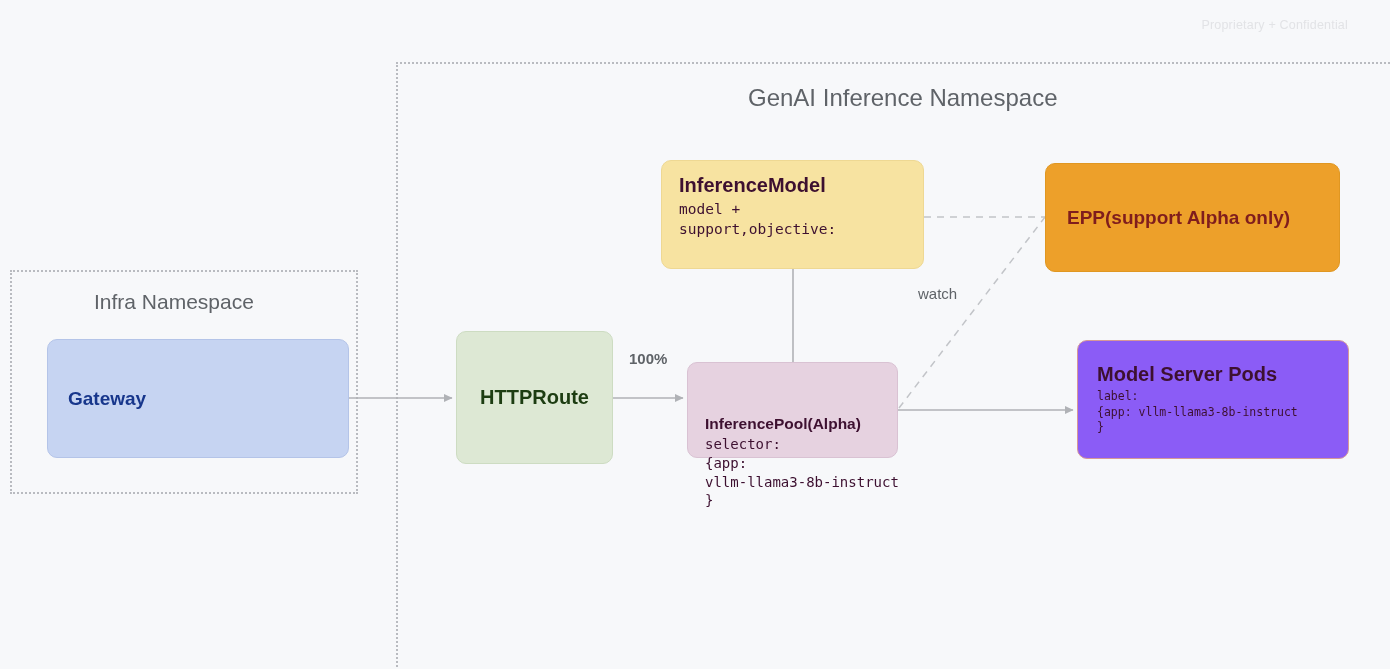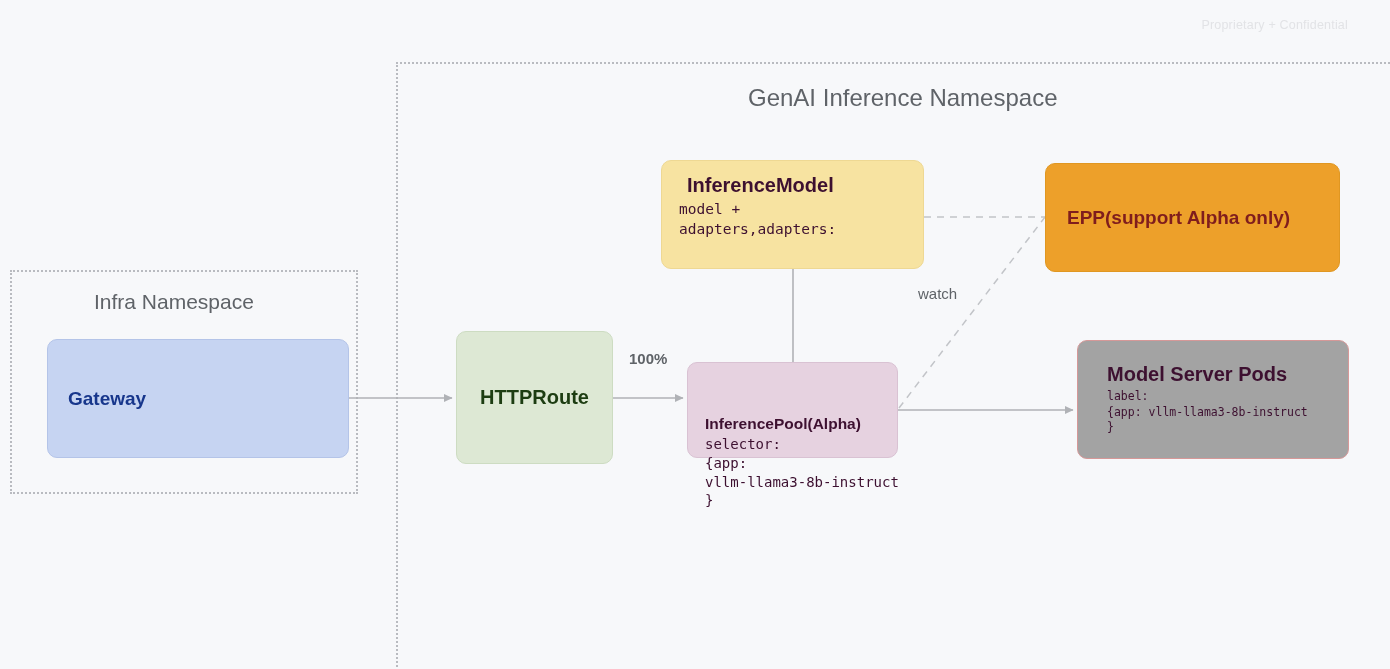--- a/index.html
+++ b/index.html
@@ -121,21 +121,20 @@
     width: 263px;
     height: 109px;
     background: #f7e3a1;
     border: 1px solid #eed893;
     padding: 13px 0 0 17px;
   }
   .n-inferencemodel .title {
     font-size: 20px;
     color: #3d1030;
     margin-bottom: 3px;
-    margin-left: 8px;
   }
   .n-inferencemodel .code {
     font-size: 14.5px;
     color: #3d1030;
   }
 
   
   .n-epp {
     left: 1045px;
     top: 163px;
@@ -172,23 +171,23 @@
     font-size: 14px;
     color: #3d1030;
   }
 
   
   .n-modelpods {
     left: 1077px;
     top: 340px;
     width: 272px;
     height: 119px;
-    background: #a3a3a3;
+    background: #8b5cf6;
     border: 1px solid #d69898;
-    padding: 22px 0 0 29px;
+    padding: 22px 0 0 19px;
   }
   .n-modelpods .title {
     font-size: 20px;
     color: #3d1030;
     margin-bottom: 3px;
   }
   .n-modelpods .code {
     font-size: 11.5px;
     color: #3d1030;
   }
@@ -265,21 +264,21 @@
     <div class="title">Gateway</div>
   </div>
 
   <div class="node n-httproute">
     <div class="title">HTTPRoute</div>
   </div>
 
   <div class="node n-inferencemodel">
     <div class="title">InferenceModel</div>
     <div class="code">model +
-adapters,adapters:</div>
+support,objective:</div>
   </div>
 
   <div class="node n-epp">
     <div class="title">EPP(support Alpha only)</div>
   </div>
 
   <div class="node n-inferencepool">
     <div class="title">InferencePool(Alpha)</div>
     <div class="code">selector:
 {app:

